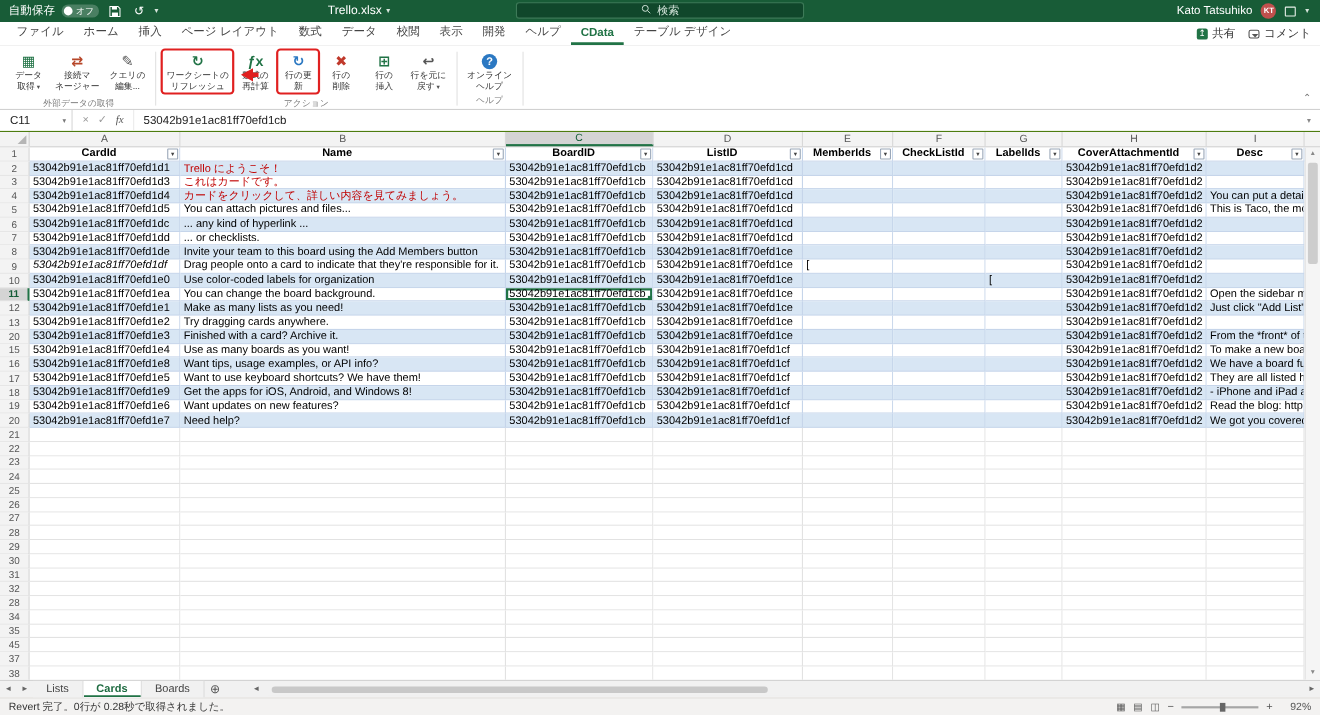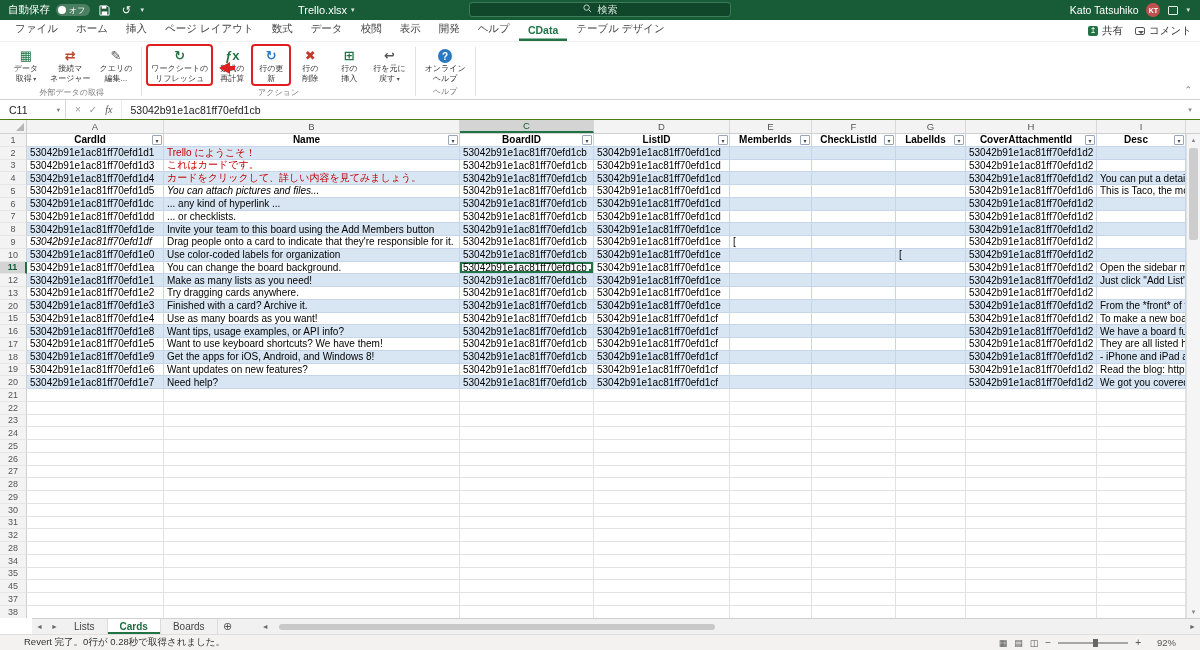--- a/index.html
+++ b/index.html
@@ -92,32 +92,32 @@
   .cell.selcell{box-shadow:inset 0 0 0 2px var(--green);position:relative;}
   .cell.selcell::after{content:'';position:absolute;right:0;bottom:0;width:4px;height:4px;background:var(--green);}
   .grow.empty .cell{border-right:1px solid var(--gline);border-bottom:1px solid var(--gline);background:#fff;}
   .vscroll{width:14px;flex:0 0 14px;background:#f5f5f5;border-left:1px solid #e0e0e0;display:flex;
            flex-direction:column;align-items:center;font-size:6px;color:#888;}
   .vthumb{width:9px;height:92px;background:#cdcdcd;border-radius:2px;margin-top:2px;}
   .varrow{height:12px;display:flex;align-items:center;justify-content:center;flex:0 0 12px;}
   .vtrack{flex:1;display:flex;flex-direction:column;align-items:center;width:100%;}
 
   
-  .tabbar{height:16px;display:flex;align-items:stretch;background:#f1f1f1;border-top:1px solid #d0d0d0;font-size:10px;margin-left:32px;}
+  .tabbar{height:16px;display:flex;align-items:stretch;background:#f1f1f1;border-top:1px solid #d0d0d0;font-size:10px;}
   .tnav{width:15px;display:flex;align-items:center;justify-content:center;color:#666;font-size:7px;}
   .stab{padding:0 12px;display:flex;align-items:center;color:#444;border-right:1px solid #dcdcdc;background:#f1f1f1;}
   .stab.active{background:#fff;color:#1e6b41;font-weight:700;box-shadow:inset 0 -2px 0 var(--green);}
   .addsheet{width:20px;display:flex;align-items:center;justify-content:center;color:#555;font-size:11px;}
   .hscroll{flex:1;display:flex;align-items:center;margin-left:20px;}
   .htrack{flex:1;height:10px;position:relative;margin:0 2px;background:#f1f1f1;}
   .hthumb{position:absolute;left:4px;top:2px;width:48%;height:6px;background:#c8c8c8;border-radius:3px;}
 
   
   .statusbar{height:16px;background:#f3f2f1;border-top:1px solid #e1dfdd;display:flex;align-items:center;
-             font-size:9.5px;color:#333;padding:0 24px;}
+             font-size:9.5px;color:#333;padding:0 8px;}
   .sb-right{margin-left:auto;display:flex;align-items:center;gap:7px;color:#555;}
   .view-ic{font-size:9px;color:#555;}
   .ztrack{width:70px;height:2px;background:#a6a6a6;position:relative;}
   .zthumb{position:absolute;left:50%;top:-3px;width:5px;height:8px;background:#666;}
   .zpm{font-size:10px;color:#555;}
   .zoomlbl{min-width:28px;text-align:right;}
 </style>
 </head>
 <body>
 
@@ -385,21 +385,21 @@
             <div class="cell" style="width: 136px;">53042b91e1ac81ff70efd1cd</div>
             <div class="cell" style="width: 82px;"></div>
             <div class="cell" style="width: 84px;"></div>
             <div class="cell" style="width: 70px;"></div>
             <div class="cell" style="width: 131px;">53042b91e1ac81ff70efd1d2</div>
             <div class="cell" style="width: 89px;">You can put a detaile</div>
           </div>
           <div class="grow">
             <div class="rownum">5</div>
             <div class="cell" style="width: 137px;">53042b91e1ac81ff70efd1d5</div>
-            <div class="cell" style="width: 296px; font-style: italic;">You can attach pictures and files...</div>
+            <div class="cell" style="width: 296px;">You can attach pictures and files...</div>
             <div class="cell" style="width: 134px;">53042b91e1ac81ff70efd1cb</div>
             <div class="cell" style="width: 136px;">53042b91e1ac81ff70efd1cd</div>
             <div class="cell" style="width: 82px;"></div>
             <div class="cell" style="width: 84px;"></div>
             <div class="cell" style="width: 70px;"></div>
             <div class="cell" style="width: 131px;">53042b91e1ac81ff70efd1d6</div>
             <div class="cell" style="width: 89px;">This is Taco, the mos</div>
           </div>
           <div class="grow band">
             <div class="rownum">6</div>

